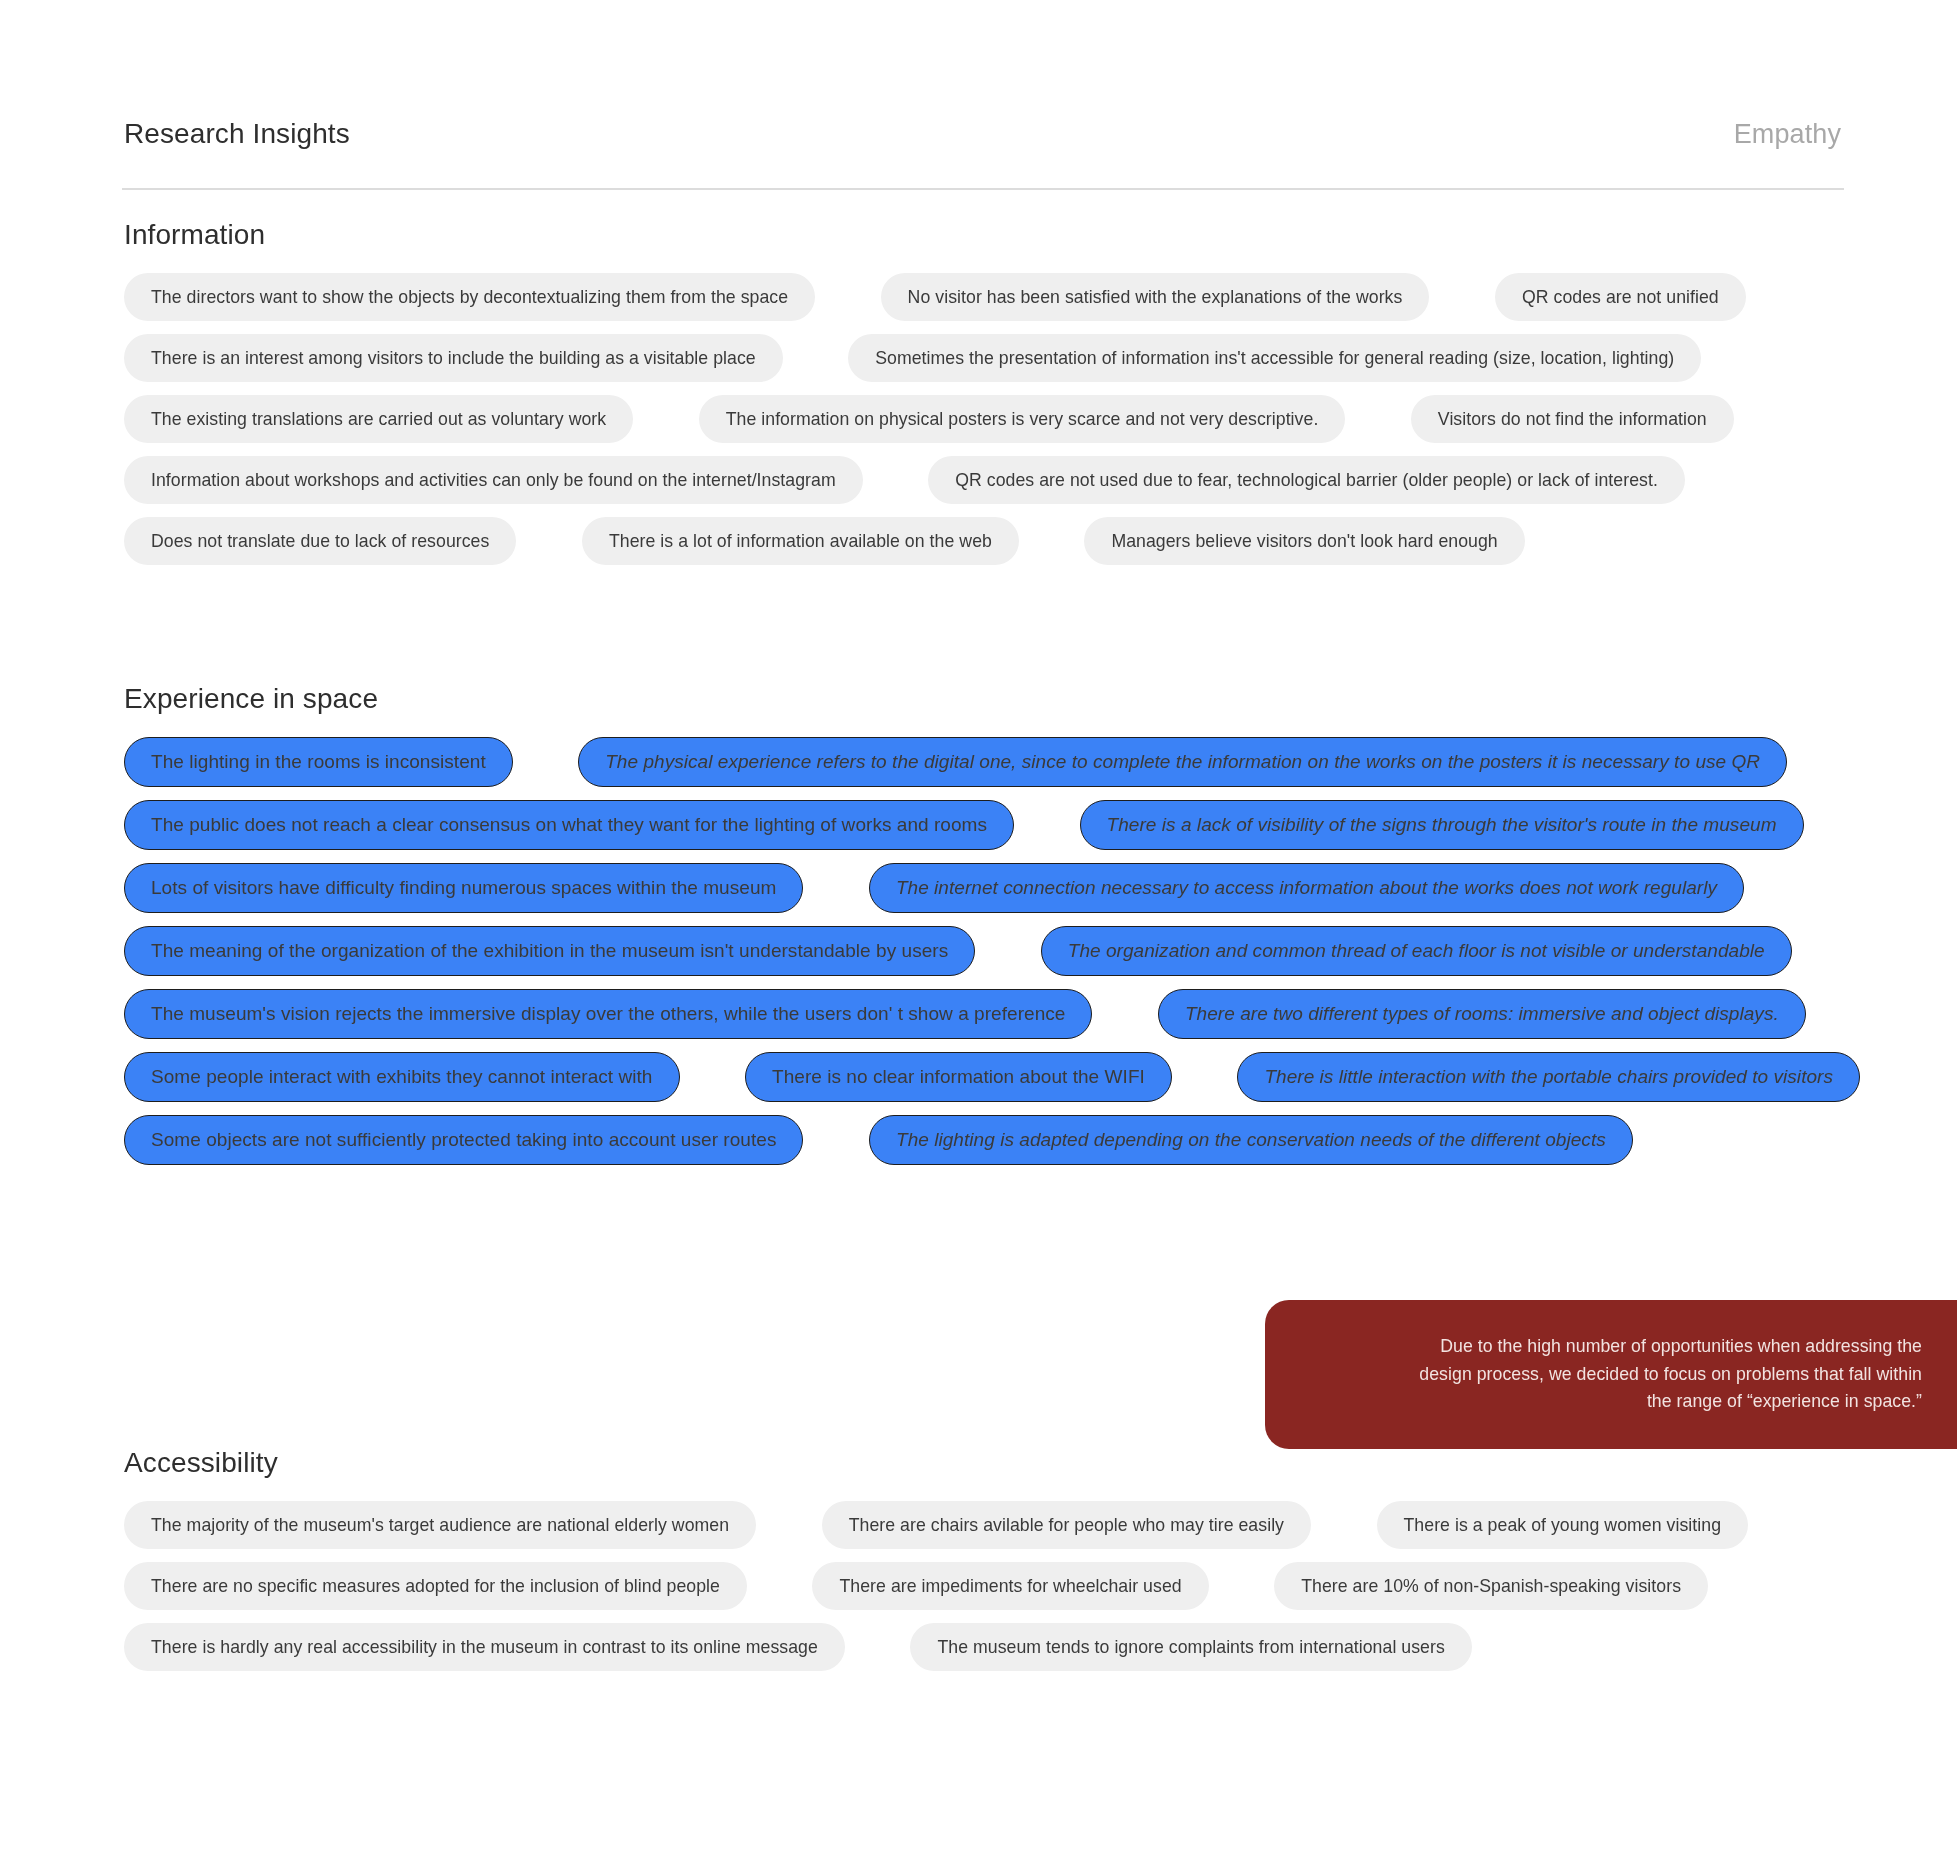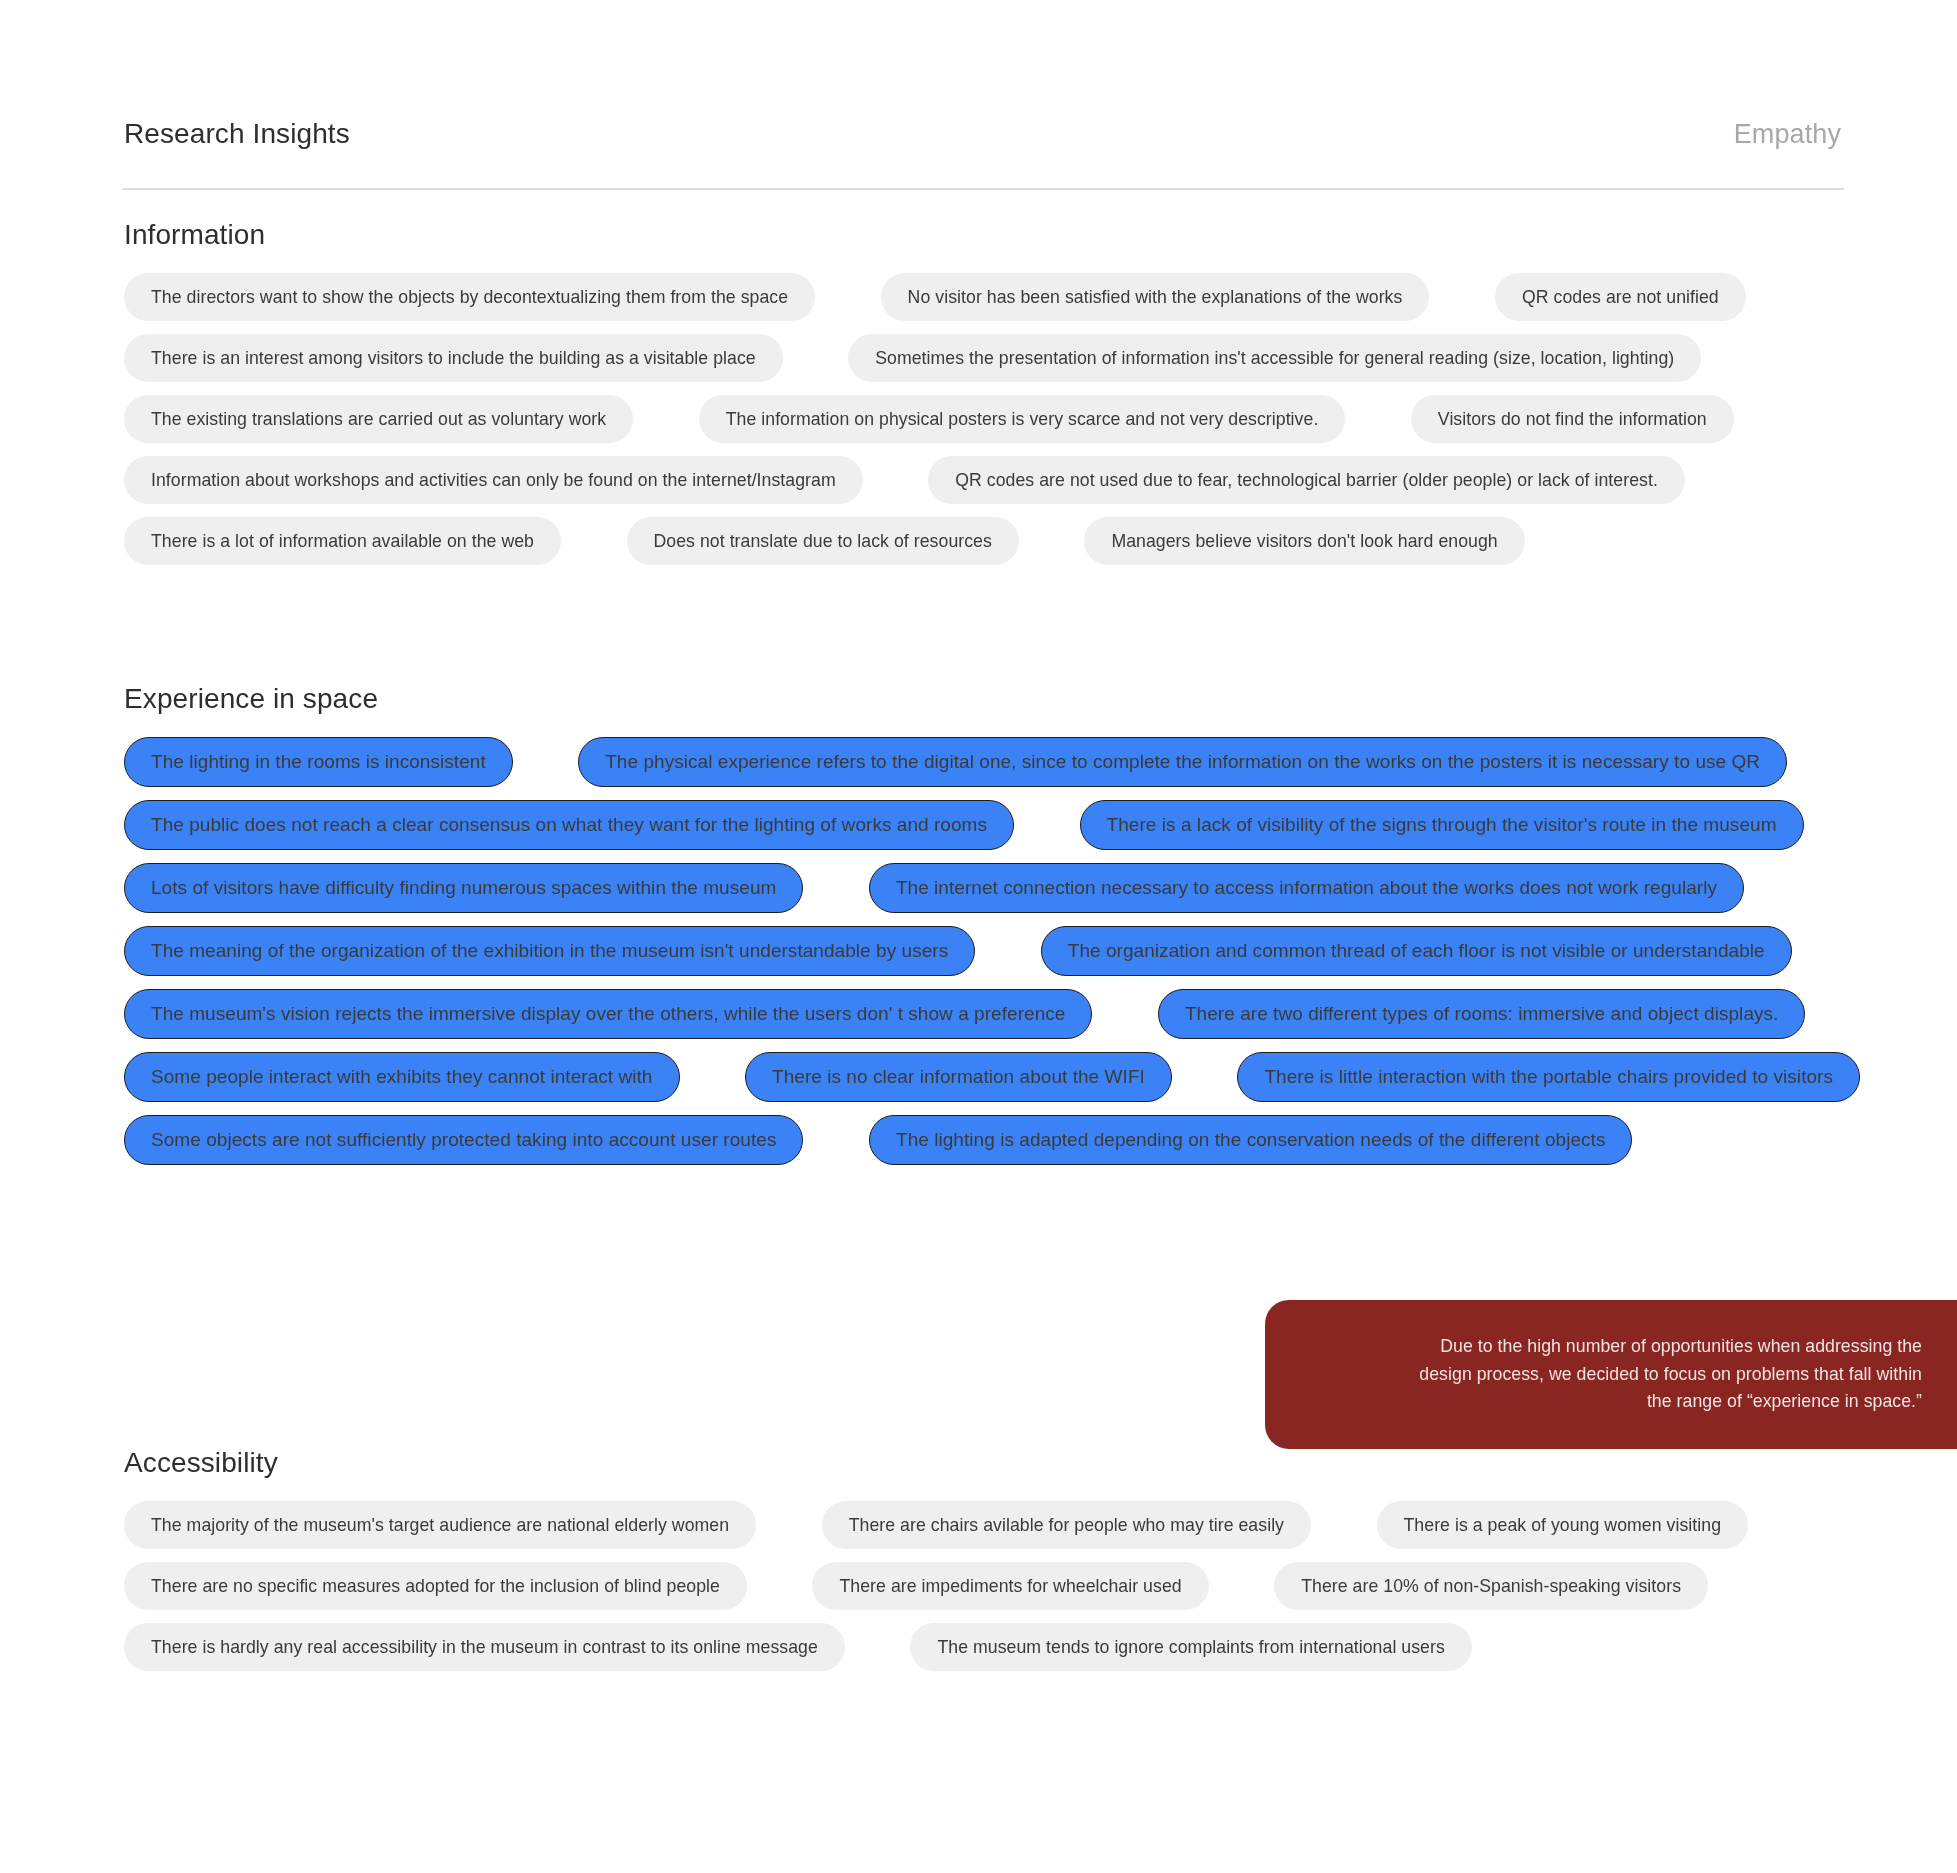--- a/index.html
+++ b/index.html
@@ -105,21 +105,21 @@
     border: 1.9px solid #1d1d1d;
     border-radius: 37px;
     padding: 0 26px;
     height: 50px;
     font-size: 19px;
     color: #3a3a3a;
     white-space: nowrap;
     letter-spacing: 0.05px;
     margin-right: 20.5px;
   }
-  .pill-outline:last-child { margin-right: 0; }
+  .pill-outline:last-child { margin-right: 0; font-style: italic; }
 
   
   .callout {
     position: absolute;
     left: 1265px;
     top: 1300px;
     width: 746px;
     height: 149px;
     background: #8a2622;
     border-top-left-radius: 24px;
@@ -164,22 +164,22 @@
         <div class="row">
           <div class="pill">The existing translations are carried out as voluntary work</div>
           <div class="pill">The information on physical posters is very scarce and not very descriptive.</div>
           <div class="pill">Visitors do not find the information</div>
         </div>
         <div class="row">
           <div class="pill">Information about workshops and activities can only be found on the internet/Instagram</div>
           <div class="pill">QR codes are not used due to fear, technological barrier (older people) or lack of interest.</div>
         </div>
         <div class="row">
+          <div class="pill">Does not translate due to lack of resources</div>
           <div class="pill">There is a lot of information available on the web</div>
-          <div class="pill">Does not translate due to lack of resources</div>
           <div class="pill">Managers believe visitors don't look hard enough</div>
         </div>
       </div>
   </div>
 
   <div class="sec-experience">
     <div class="section-title">Experience in space</div>
     <div class="rows" id="experience-rows">
         <div class="row">
           <div class="pill-outline">The lighting in the rooms is inconsistent</div>

